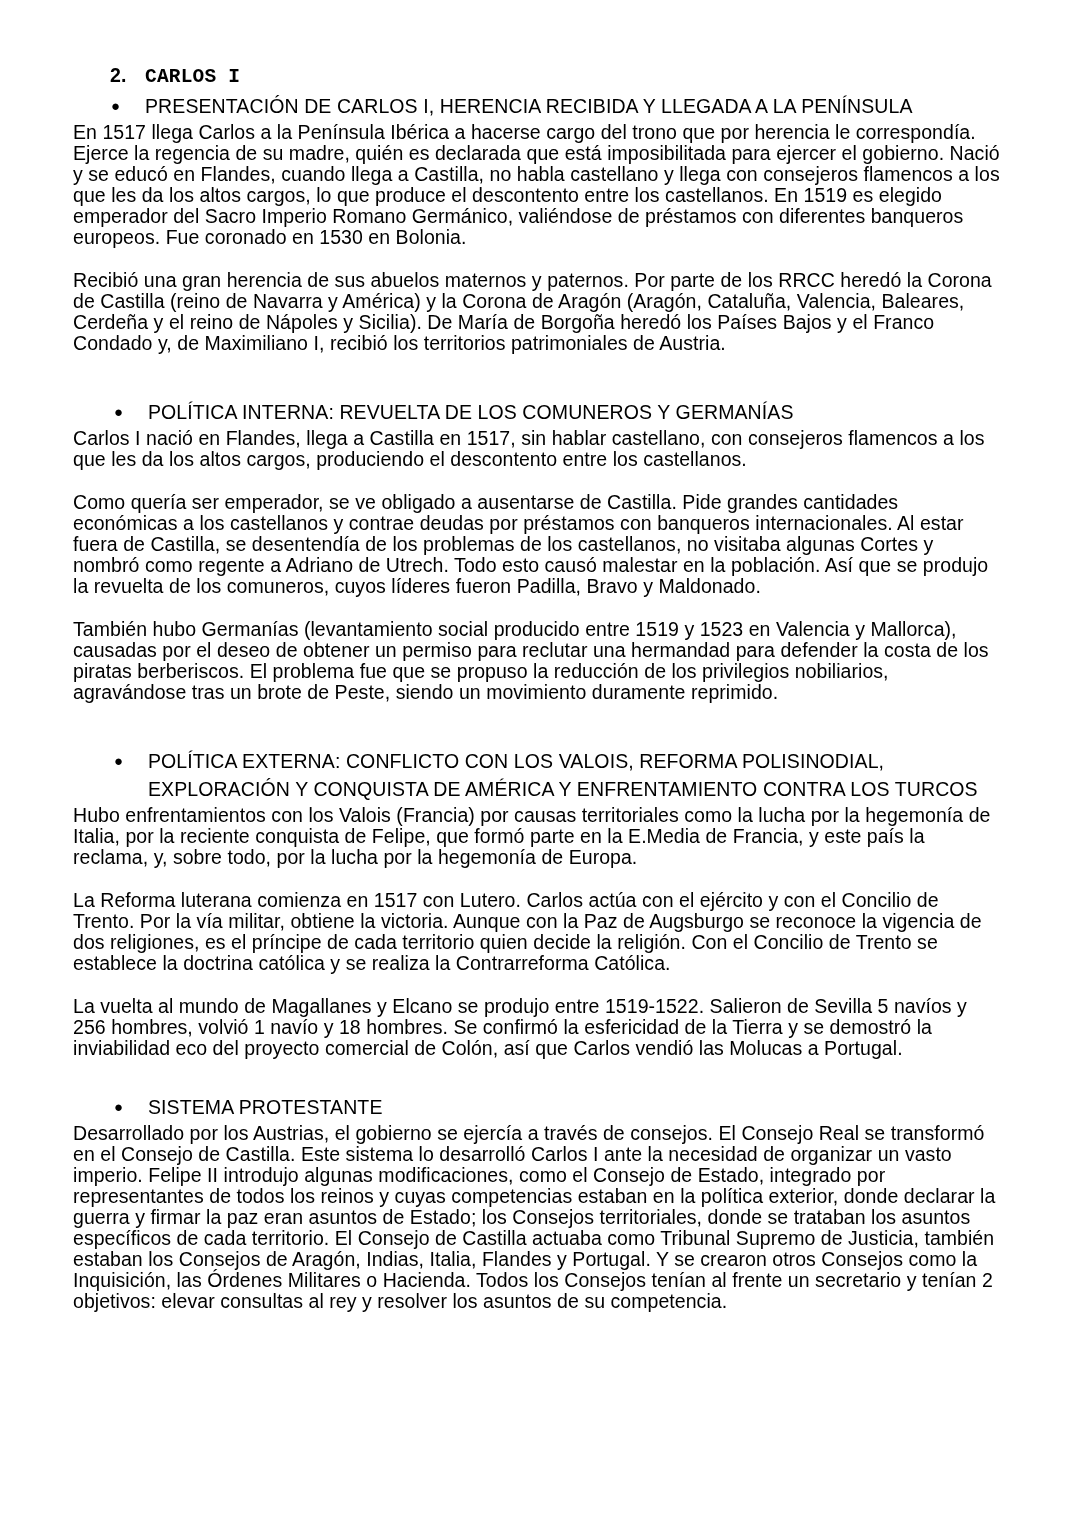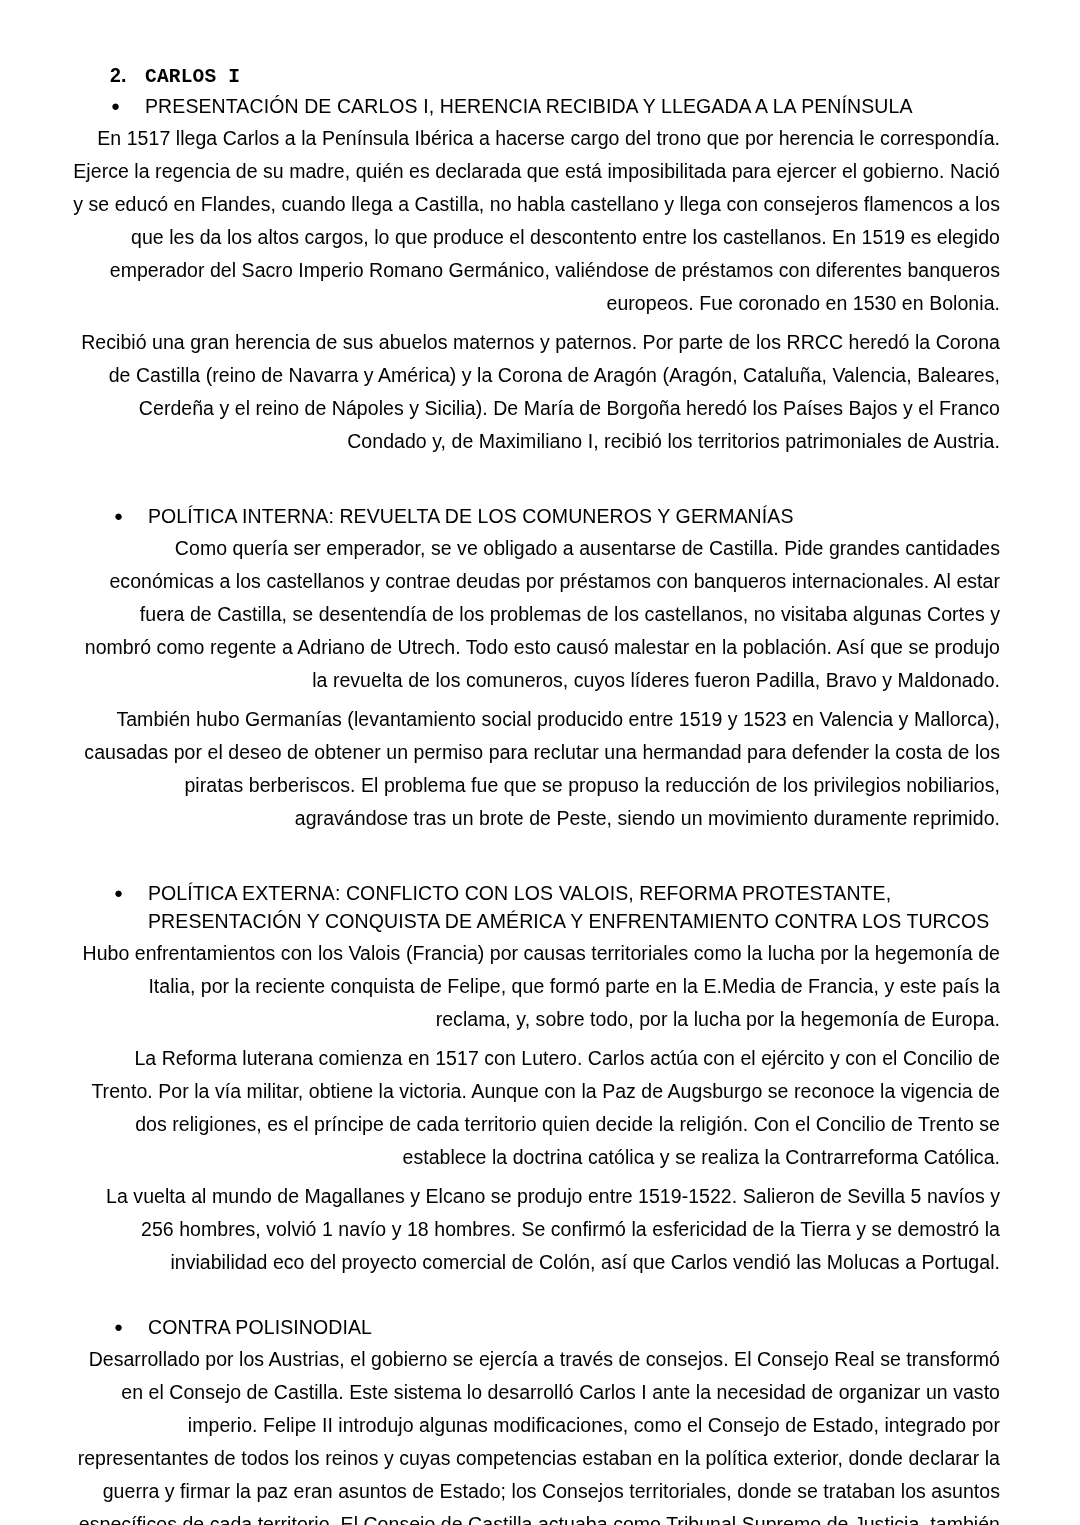--- a/index.html
+++ b/index.html
@@ -63,28 +63,28 @@
     box-sizing: border-box;
   }
   .bullet-heading .label {
     flex: 1 1 auto;
     max-width: 890px;
   }
 
   
   p.body {
     font-size: 19.5px;
-    line-height: 33px;
+    line-height: 21px;
     margin: 0;
     padding: 0;
-    text-align: right;
+    text-align: left;
     letter-spacing: 0.05px;
     max-width: 930px;
   }
-  p.body + p.body { margin-top: 6px; }
+  p.body + p.body { margin-top: 22px; }
 
   .gap-lg { height: 44px; }
   .gap-md { height: 34px; }
   .after-heading { height: 2px; }
 </style>
 </head>
 <body>
 
 <div id="page" style="background: rgb(255, 255, 255); color: rgb(0, 0, 0);">
 
@@ -101,36 +101,37 @@
   <p class="body">En 1517 llega Carlos a la Península Ibérica a hacerse cargo del trono que por herencia le correspondía. Ejerce la regencia de su madre, quién es declarada que está imposibilitada para ejercer el gobierno. Nació y se educó en Flandes, cuando llega a Castilla, no habla castellano y llega con consejeros flamencos a los que les da los altos cargos, lo que produce el descontento entre los castellanos. En 1519 es elegido emperador del Sacro Imperio Romano Germánico, valiéndose de préstamos con diferentes banqueros europeos. Fue coronado en 1530 en Bolonia.</p>
   <p class="body">Recibió una gran herencia de sus abuelos maternos y paternos.  Por parte de los RRCC heredó la Corona de Castilla (reino de Navarra y América) y la Corona de Aragón (Aragón, Cataluña, Valencia, Baleares, Cerdeña y el reino de Nápoles y Sicilia). De María de Borgoña heredó los Países Bajos y el Franco Condado y, de Maximiliano I, recibió los territorios patrimoniales de Austria.</p>
 
   <div class="gap-lg"></div>
 
   <div class="bullet-heading indented">
     <span class="bullet">●</span>
     <span class="label">POLÍTICA INTERNA: REVUELTA DE LOS COMUNEROS Y GERMANÍAS</span>
   </div>
   <div class="after-heading"></div>
+  <p class="body">Carlos I nació en Flandes, llega a Castilla en 1517, sin hablar castellano, con consejeros flamencos a los que les da los altos cargos, produciendo el descontento entre los castellanos.</p>
   <p class="body">Como quería ser emperador, se ve obligado a ausentarse de Castilla. Pide grandes cantidades económicas a los castellanos y contrae deudas por préstamos con banqueros internacionales. Al estar fuera de Castilla, se desentendía de los problemas de los castellanos, no visitaba algunas Cortes y nombró como regente a Adriano de Utrech. Todo esto causó malestar en la población. Así que se produjo la revuelta de los comuneros, cuyos líderes fueron Padilla, Bravo y Maldonado.</p>
   <p class="body">También hubo Germanías (levantamiento social producido entre 1519 y 1523 en Valencia y Mallorca), causadas por el deseo de obtener un permiso para reclutar una hermandad para defender la costa de los piratas berberiscos. El problema fue que se propuso la reducción de los privilegios nobiliarios, agravándose tras un brote de Peste, siendo un movimiento duramente reprimido.</p>
 
   <div class="gap-lg"></div>
 
   <div class="bullet-heading indented">
     <span class="bullet">●</span>
-    <span class="label">POLÍTICA EXTERNA: CONFLICTO CON LOS VALOIS, REFORMA PROTESTANTE, PRESENTACIÓN Y CONQUISTA DE AMÉRICA Y ENFRENTAMIENTO CONTRA LOS TURCOS</span>
+    <span class="label">POLÍTICA EXTERNA: CONFLICTO CON LOS VALOIS, REFORMA POLISINODIAL, EXPLORACIÓN Y CONQUISTA DE AMÉRICA Y ENFRENTAMIENTO CONTRA LOS TURCOS</span>
   </div>
   <div class="after-heading"></div>
   <p class="body">Hubo enfrentamientos con los Valois (Francia) por causas territoriales como la lucha por la hegemonía de Italia, por la reciente conquista de Felipe, que formó parte en la E.Media de Francia, y este país la reclama, y, sobre todo, por la lucha por la hegemonía de Europa.</p>
   <p class="body">La Reforma luterana comienza en 1517 con Lutero. Carlos actúa con el ejército y con el Concilio de Trento. Por la vía militar, obtiene la victoria. Aunque con la Paz de Augsburgo se reconoce la vigencia de dos religiones, es el príncipe de cada territorio quien decide la religión. Con el Concilio de Trento se establece la doctrina católica y se realiza la Contrarreforma Católica.</p>
   <p class="body">La vuelta al mundo de Magallanes y Elcano se produjo entre 1519-1522. Salieron de Sevilla 5 navíos y 256 hombres, volvió 1 navío y 18 hombres. Se confirmó la esfericidad de la Tierra y se demostró la inviabilidad eco del proyecto comercial de Colón, así que Carlos vendió las Molucas a Portugal.</p>
 
   <div class="gap-md"></div>
 
   <div class="bullet-heading indented">
     <span class="bullet">●</span>
-    <span class="label">CONTRA POLISINODIAL</span>
+    <span class="label">SISTEMA PROTESTANTE</span>
   </div>
   <div class="after-heading"></div>
   <p class="body">Desarrollado por los Austrias, el gobierno se ejercía a través de consejos. El Consejo Real se transformó en el Consejo de Castilla. Este sistema lo desarrolló Carlos I ante la necesidad de organizar un vasto imperio. Felipe II introdujo algunas modificaciones, como el Consejo de Estado, integrado por representantes de todos los reinos y cuyas competencias estaban en la política exterior, donde declarar la guerra y firmar la paz eran asuntos de Estado; los Consejos territoriales, donde se trataban los asuntos específicos de cada territorio. El Consejo de Castilla actuaba como Tribunal Supremo de Justicia, también estaban los Consejos de Aragón, Indias, Italia, Flandes y Portugal. Y se crearon otros Consejos como la Inquisición, las Órdenes Militares o Hacienda. Todos los Consejos tenían al frente un secretario y tenían 2 objetivos: elevar consultas al rey y resolver los asuntos de su competencia.</p>
 
 </div>
 
 </body></html>

